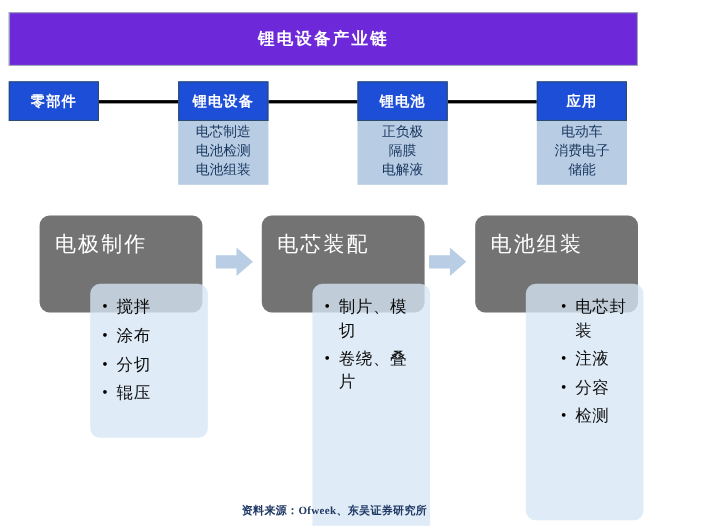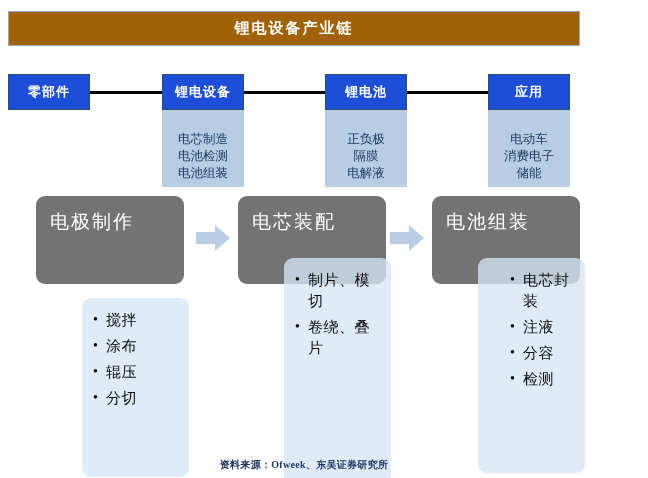--- a/index.html
+++ b/index.html
@@ -15,22 +15,22 @@
     font-family: "Liberation Serif", "DejaVu Serif", serif;
     color: #1a1a1a;
   }
 
   
   #title-banner {
     position: absolute;
     left: 8px;
     top: 11px;
     width: 572px;
-    height: 35px;
-    background: #a16207;
+    height: 49px;
+    background: #6d28d9;
     border: 1px solid #9aa8b8;
     box-sizing: border-box;
     display: flex;
     align-items: center;
     justify-content: center;
   }
   #title-banner .title-text {
     color: #ffffff;
     font-size: 15px;
     font-weight: bold;
@@ -58,21 +58,21 @@
     display: flex;
     align-items: center;
     justify-content: center;
     color: #ffffff;
     font-size: 13px;
     font-weight: bold;
     letter-spacing: 1px;
   }
   .chain-sub {
     background: #b8cce4;
-    padding: 21px 0 5px 0;
+    padding: 2px 0 5px 0;
     box-sizing: border-box;
   }
   .chain-sub .sub-line {
     display: block;
     text-align: center;
     font-size: 12.5px;
     line-height: 17px;
     color: #17365d;
     font-weight: normal;
   }
@@ -152,21 +152,21 @@
     left: -13px;
     top: -1px;
     font-size: 14px;
     color: #000000;
   }
 
   #proc-1 { left: 36px; }
   #proc-2 { left: 238px; }
   #proc-3 { left: 432px; }
 
-  #proc-1 .process-panel { height: 179px; margin-top: 40px; }
+  #proc-1 .process-panel { height: 140px; }
   #proc-2 .process-panel { height: 268px; }
   #proc-3 .process-panel { height: 215px; padding-left: 31px; }
 
   
   .process-arrow {
     position: absolute;
     top: 28px;
     width: 34px;
     height: 28px;
   }
@@ -247,22 +247,22 @@
 <div id="process-row">
 
   <div class="process-group" id="proc-1">
     <div class="process-head">
       <span class="head-text">电极制作</span>
     </div>
     <div class="process-panel">
       <ul>
         <li>搅拌</li>
         <li>涂布</li>
+        <li>分切</li>
         <li>辊压</li>
-        <li>分切</li>
       </ul>
     </div>
   </div>
 
   <div class="process-arrow" id="arrow-1">
     <svg width="34" height="28" viewBox="0 0 34 28" xmlns="http://www.w3.org/2000/svg">
       <polygon points="0,8 19,8 19,1 34,14 19,27 19,20 0,20" fill="#b9cde5"></polygon>
     </svg>
   </div>
 

